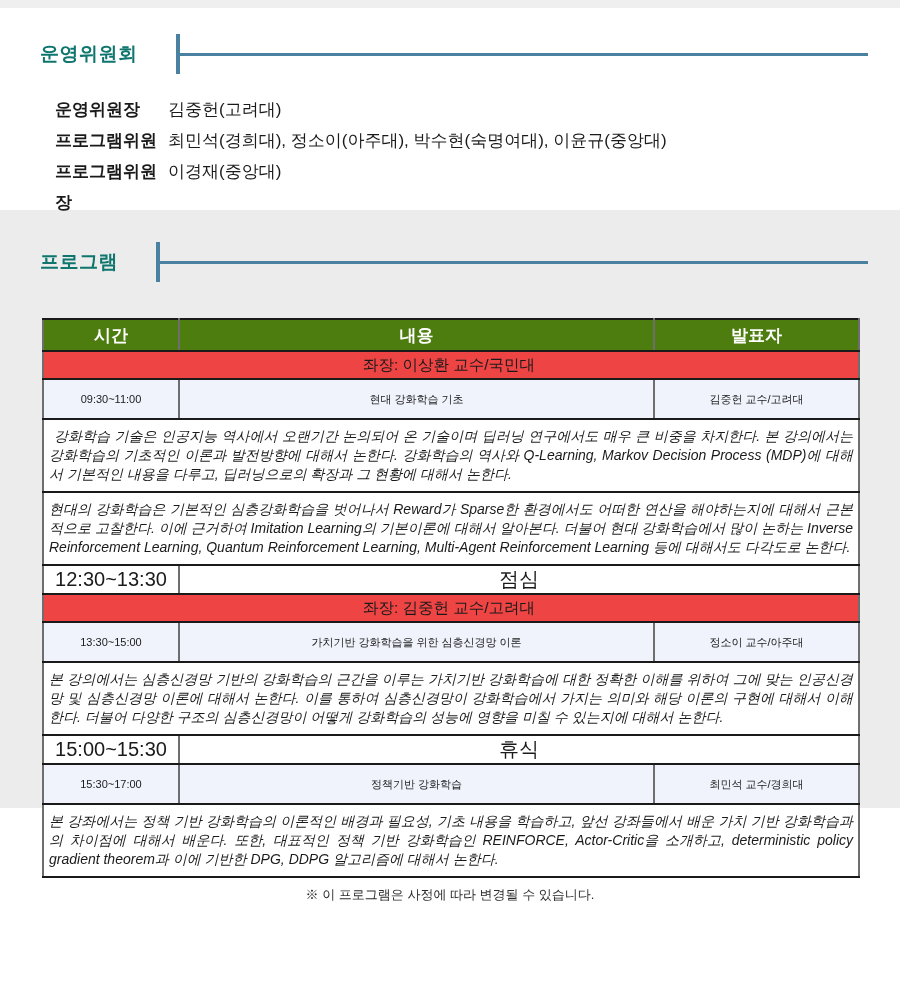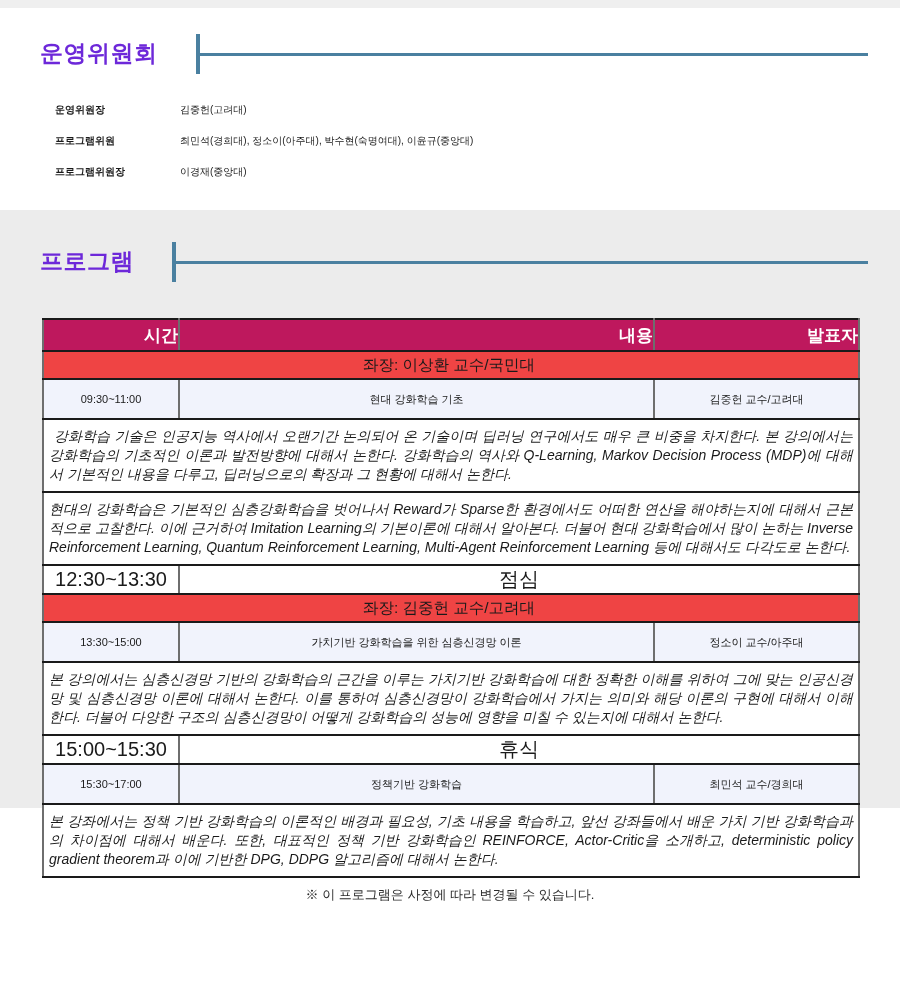--- a/index.html
+++ b/index.html
@@ -11,36 +11,36 @@
     overflow:hidden;
   }
   .top-strip { height:8px; background:#efefef; }
 
   
   .heading-row {
     display:flex; align-items:center;
     margin:0 32px 0 40px;
   }
   .heading-text {
-    font-size:23px; font-weight:bold; color:#6d28d9;
+    font-size:19px; font-weight:bold; color:#0f766e;
     letter-spacing:0.5px; line-height:1.1;
   }
   .heading-bar {
     width:4px; height:40px; background:#4a80a0;
     margin-left:38px; flex:0 0 auto;
   }
   .heading-line { flex:1; height:3px; background:#4a80a0; }
 
   
   .white-section {
     background:#ffffff; height:202px; box-sizing:border-box;
     padding-top:26px;
   }
   .committee-list { margin:20px 40px 0 55px; }
-  .c-row { display:flex; line-height:31px; font-size:10px;gap:12px; }
+  .c-row { display:flex; line-height:31px; font-size:17px; }
   .c-label { width:113px; font-weight:bold; flex:0 0 auto; }
   .c-value { flex:1; }
 
   
   .gray-section {
     background:#ececec; height:598px; box-sizing:border-box;
     padding-top:32px;
   }
   table.program {
     margin:36px 42px 0 42px;
@@ -49,22 +49,22 @@
     background:#ffffff;
   }
   table.program td {
     border-left:2px solid #6e6e6e; border-right:2px solid #6e6e6e;
     border-top:2px solid #1a1a1a; border-bottom:2px solid #1a1a1a;
     text-align:center; vertical-align:middle;
     font-size:20px; padding:0;
     overflow:hidden;
   }
   tr.head-row td {
-    background:#be185d; color:#ffffff;
-    font-weight:bold; font-size:17px; height:30px;text-align:right;
+    background:#4d7c0f; color:#ffffff;
+    font-weight:bold; font-size:17px; height:30px;
   }
   tr.chair-row td {
     background:#ef4444; text-align:center;
     font-size:15.5px; height:26px; padding-right:4px;
   }
   tr.session-row td { background:#f1f3fc; height:38px; font-size:11px; }
   tr.desc-row td {
     background:#ffffff; text-align:justify;
     font-size:14px; line-height:1.36;
     padding:7px 5px;

